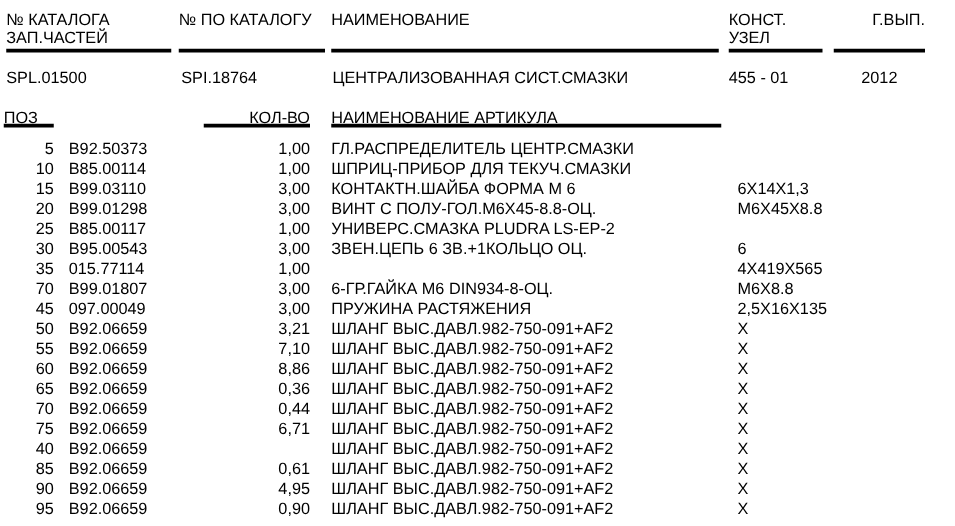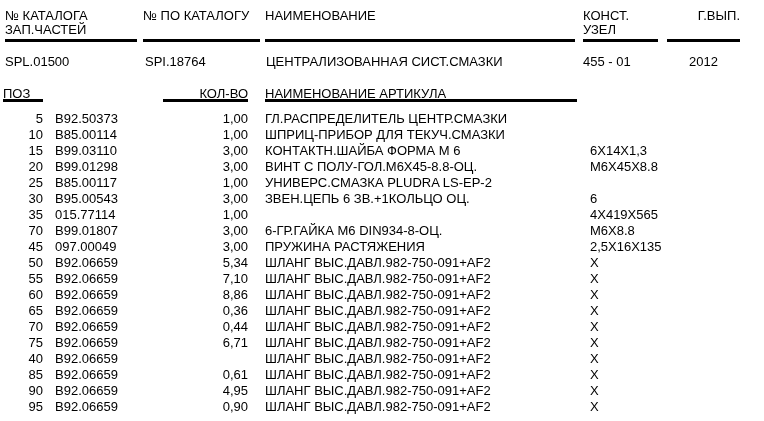--- a/index.html
+++ b/index.html
@@ -155,21 +155,21 @@
         <div class="cell p-pos">45</div>
         <div class="cell p-art">097.00049</div>
         <div class="cell p-qty">3,00</div>
         <div class="cell p-name">ПРУЖИНА РАСТЯЖЕНИЯ</div>
         <div class="cell p-size">2,5X16X135</div>
       </div>
 
       <div class="row">
         <div class="cell p-pos">50</div>
         <div class="cell p-art">B92.06659</div>
-        <div class="cell p-qty">5,34</div>
+        <div class="cell p-qty">3,21</div>
         <div class="cell p-name">ШЛАНГ ВЫС.ДАВЛ.982-750-091+AF2</div>
         <div class="cell p-size">X</div>
       </div>
 
       <div class="row">
         <div class="cell p-pos">55</div>
         <div class="cell p-art">B92.06659</div>
         <div class="cell p-qty">7,10</div>
         <div class="cell p-name">ШЛАНГ ВЫС.ДАВЛ.982-750-091+AF2</div>
         <div class="cell p-size">X</div>

